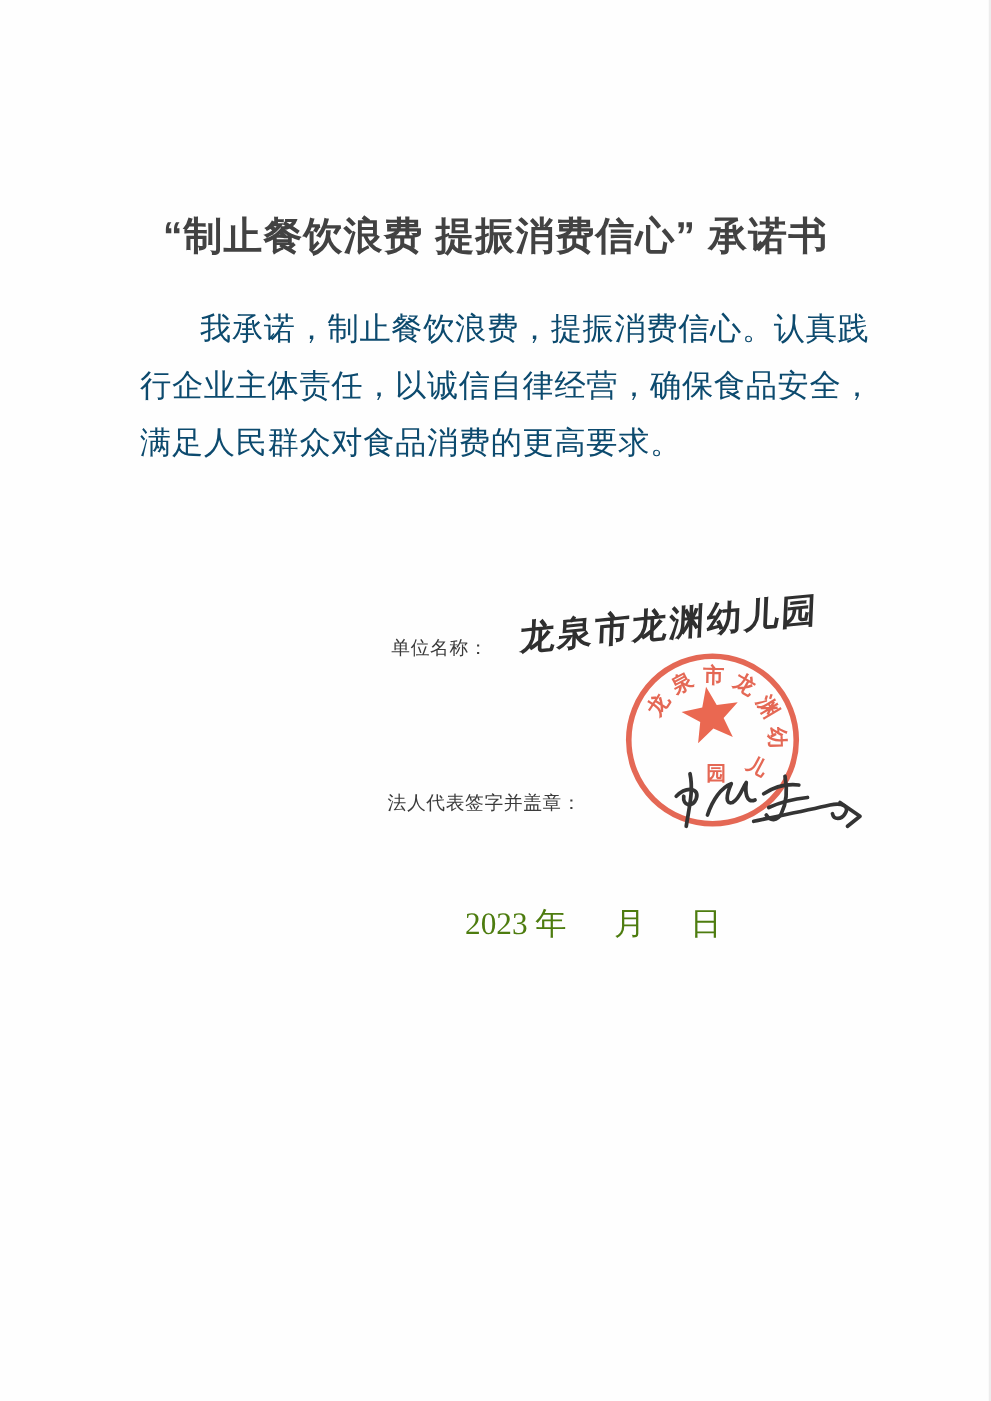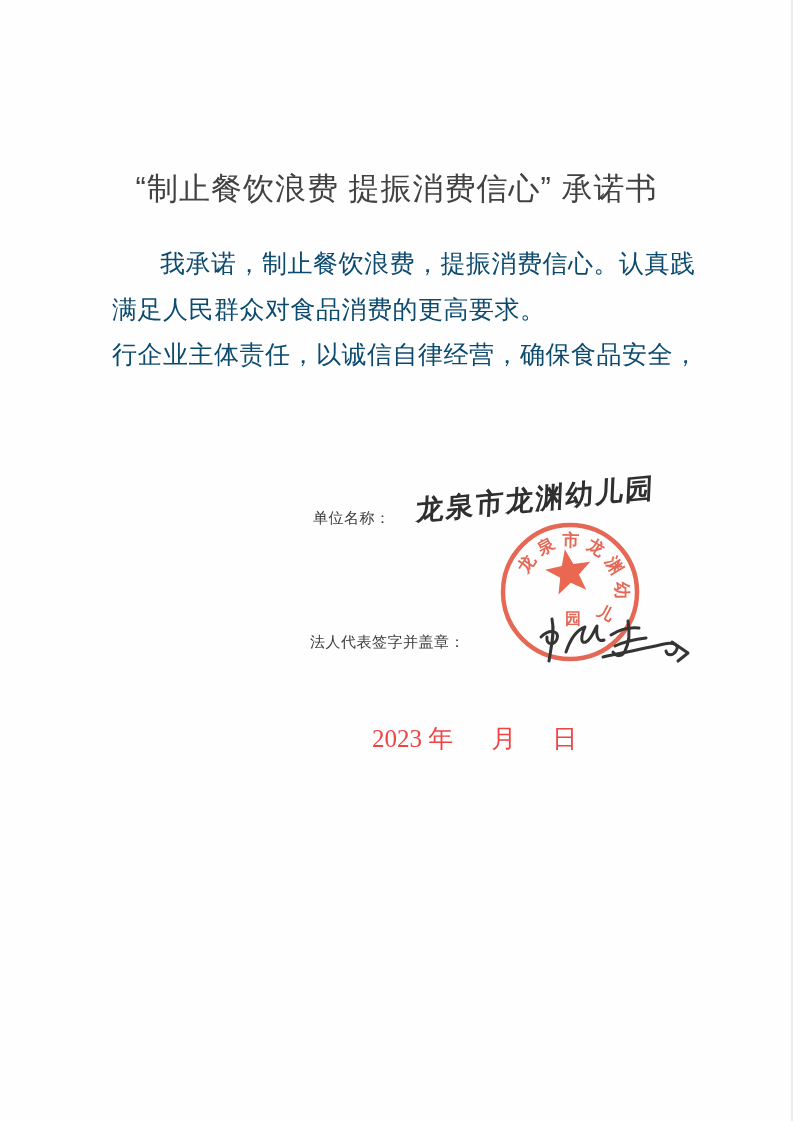--- a/index.html
+++ b/index.html
@@ -13,21 +13,21 @@
   }
   .page{position:absolute;inset:0;background:#fefefe;}
   .scan-edge{
     position:absolute;right:0;top:0;width:2px;height:1121px;
     background:#ededed;
   }
   .doc-title{
     position:absolute;top:168px;left:0;width:793px;
     text-align:center;
     font-family:"Liberation Sans","DejaVu Sans",sans-serif;
-    font-weight:400;
+    font-weight:700;
     font-size:31px;
     letter-spacing:1px;
     color:#424242;
   }
   .body-par{
     position:absolute;top:241px;left:112px;width:576px;
     font-size:25px;line-height:45.5px;
     color:#0c4a6e;
     letter-spacing:0.5px;
   }
@@ -54,40 +54,40 @@
     transform-origin:left center;
     z-index:3;
   }
   .overlay-svg{
     position:absolute;inset:0;width:793px;height:1121px;
     z-index:2;
   }
   .date-line{
     position:absolute;top:722px;left:372px;
     display:flex;align-items:baseline;
-    font-size:25px;color:#ef4444;justify-content:space-between;
+    font-size:25px;color:#4d7c0f;justify-content:space-between;
   }
   .date-month{margin-left:38px;}
   .date-day{margin-left:36px;}
   .seal-arc-char{
     font-family:"Liberation Sans","DejaVu Sans",sans-serif;
     font-weight:bold;
   }
 </style>
 </head>
 <body>
 
 <div class="page">
 
   <div class="doc-title">“制止餐饮浪费 提振消费信心” 承诺书</div>
 
   <div class="body-par">
     <div class="body-line first">我承诺，制止餐饮浪费，提振消费信心。认真践</div>
+    <div class="body-line">行企业主体责任，以诚信自律经营，确保食品安全，</div>
     <div class="body-line">满足人民群众对食品消费的更高要求。</div>
-    <div class="body-line">行企业主体责任，以诚信自律经营，确保食品安全，</div>
   </div>
 
   <div class="form-label unit-label">单位名称：</div>
 
   <div class="form-label sig-label">法人代表签字并盖章：</div>
 
   <svg class="overlay-svg" viewBox="0 0 793 1121">
     <g opacity="0.9">
       <circle cx="570" cy="592" r="67" fill="none" stroke="#e25843" stroke-width="4.5"></circle>
       <polygon fill="#e8583f" transform="translate(569,573) rotate(-10)" points="0,-24 5.88,-8.09 22.83,-7.42 9.51,3.09 14.11,19.42 0,10 -14.11,19.42 -9.51,3.09 -22.83,-7.42 -5.88,-8.09"></polygon>

